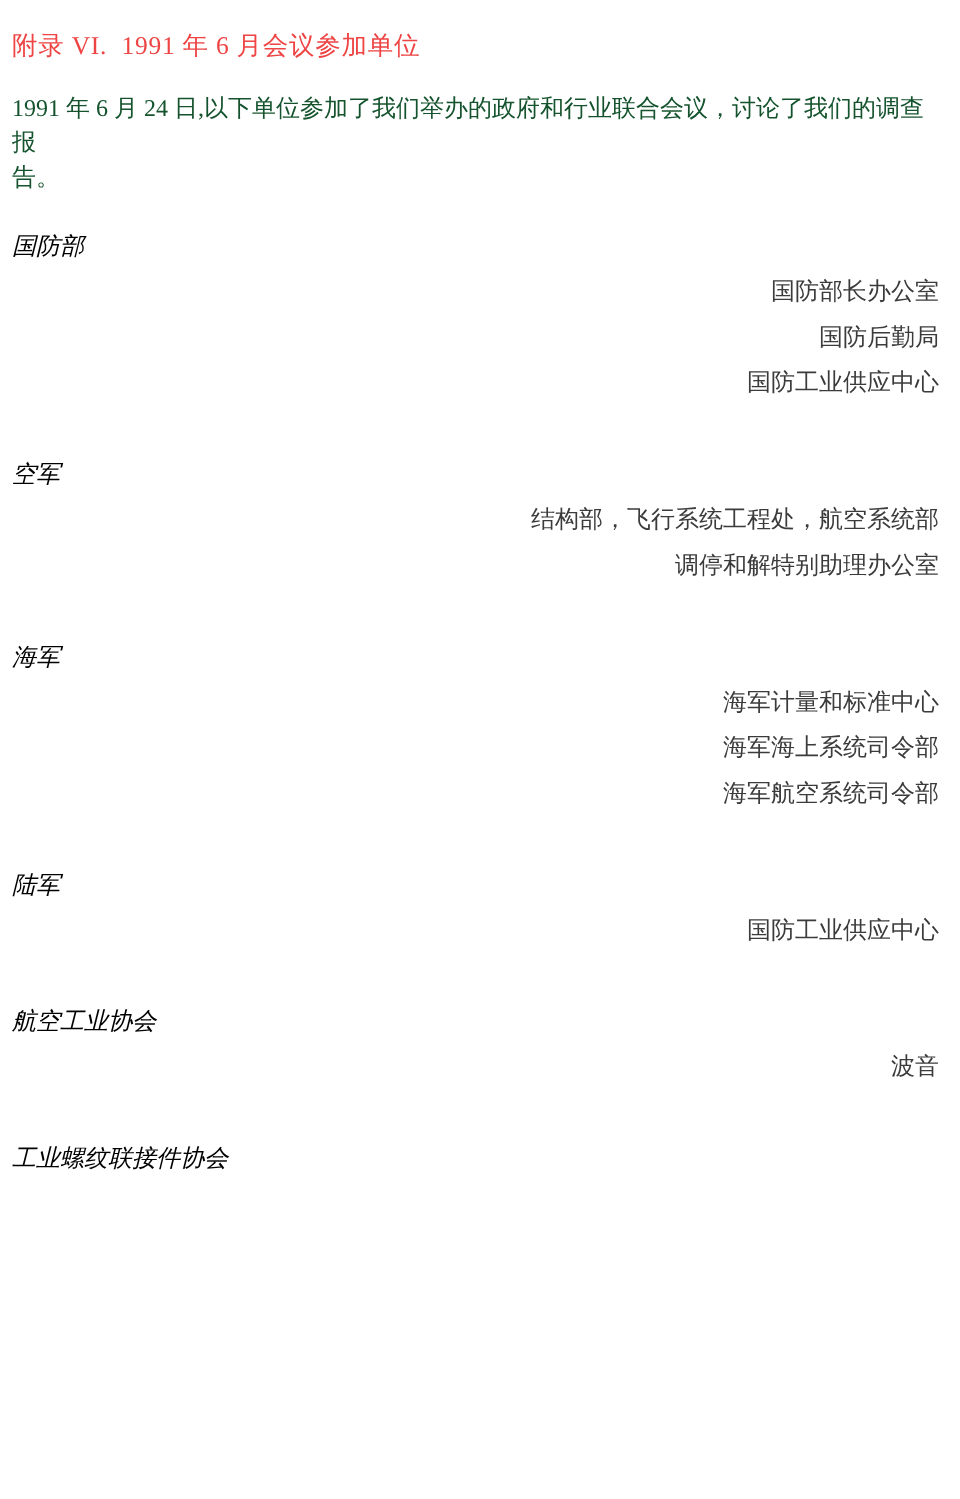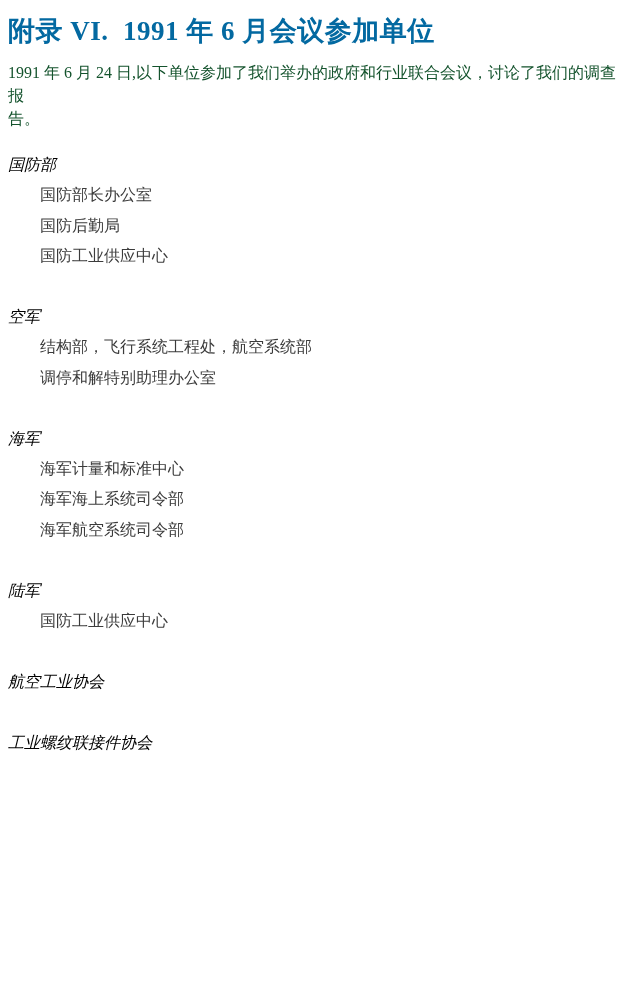--- a/index.html
+++ b/index.html
@@ -12,24 +12,24 @@
     height: 999px;
     overflow: hidden;
     font-family: "Liberation Serif", "DejaVu Serif", serif;
     color: #3b3b3b;
   }
   .doc {
     padding: 8px 14px 0 8px;
   }
   h1.page-title {
     margin: 6px 0 13px 0;
-    font-size: 27px;
+    font-size: 17px;
     line-height: 34px;
-    font-weight: bold;
-    color: #0369a1;
+    font-weight: normal;
+    color: #ef4444;
     white-space: pre;
     letter-spacing: 0.5px;
   }
   .intro {
     margin: 0 0 20px 0;
     font-size: 16px;
     line-height: 23px;
     white-space: pre-wrap;
     color: #14532d;
   }
@@ -45,20 +45,21 @@
     white-space: pre;
     color: #000000;
     font-style: italic;
   }
   .sec-item {
     font-size: 16px;
     line-height: 30.4px;
     padding-left: 32px;
     white-space: pre;
     color: #3b3b3b;
+    text-align: right;
   }
 </style>
 </head>
 <body>
 
 <div class="doc">
   <h1 class="page-title">附录 VI.  1991 年 6 月会议参加单位</h1>
   <p class="intro">1991 年 6 月 24 日,以下单位参加了我们举办的政府和行业联合会议，讨论了我们的调查报
 告。</p>
   <div id="sections">
@@ -78,18 +79,19 @@
         <div class="sec-item">海军计量和标准中心</div>
         <div class="sec-item">海军海上系统司令部</div>
         <div class="sec-item">海军航空系统司令部</div>
       </div>
       <div class="section">
         <div class="sec-header">陆军</div>
         <div class="sec-item">国防工业供应中心</div>
       </div>
       <div class="section">
         <div class="sec-header">航空工业协会</div>
+        <div class="sec-item">波音</div>
       </div>
       <div class="section">
         <div class="sec-header">工业螺纹联接件协会</div>
       </div>
     </div>
 </div>
 
 </body></html>

